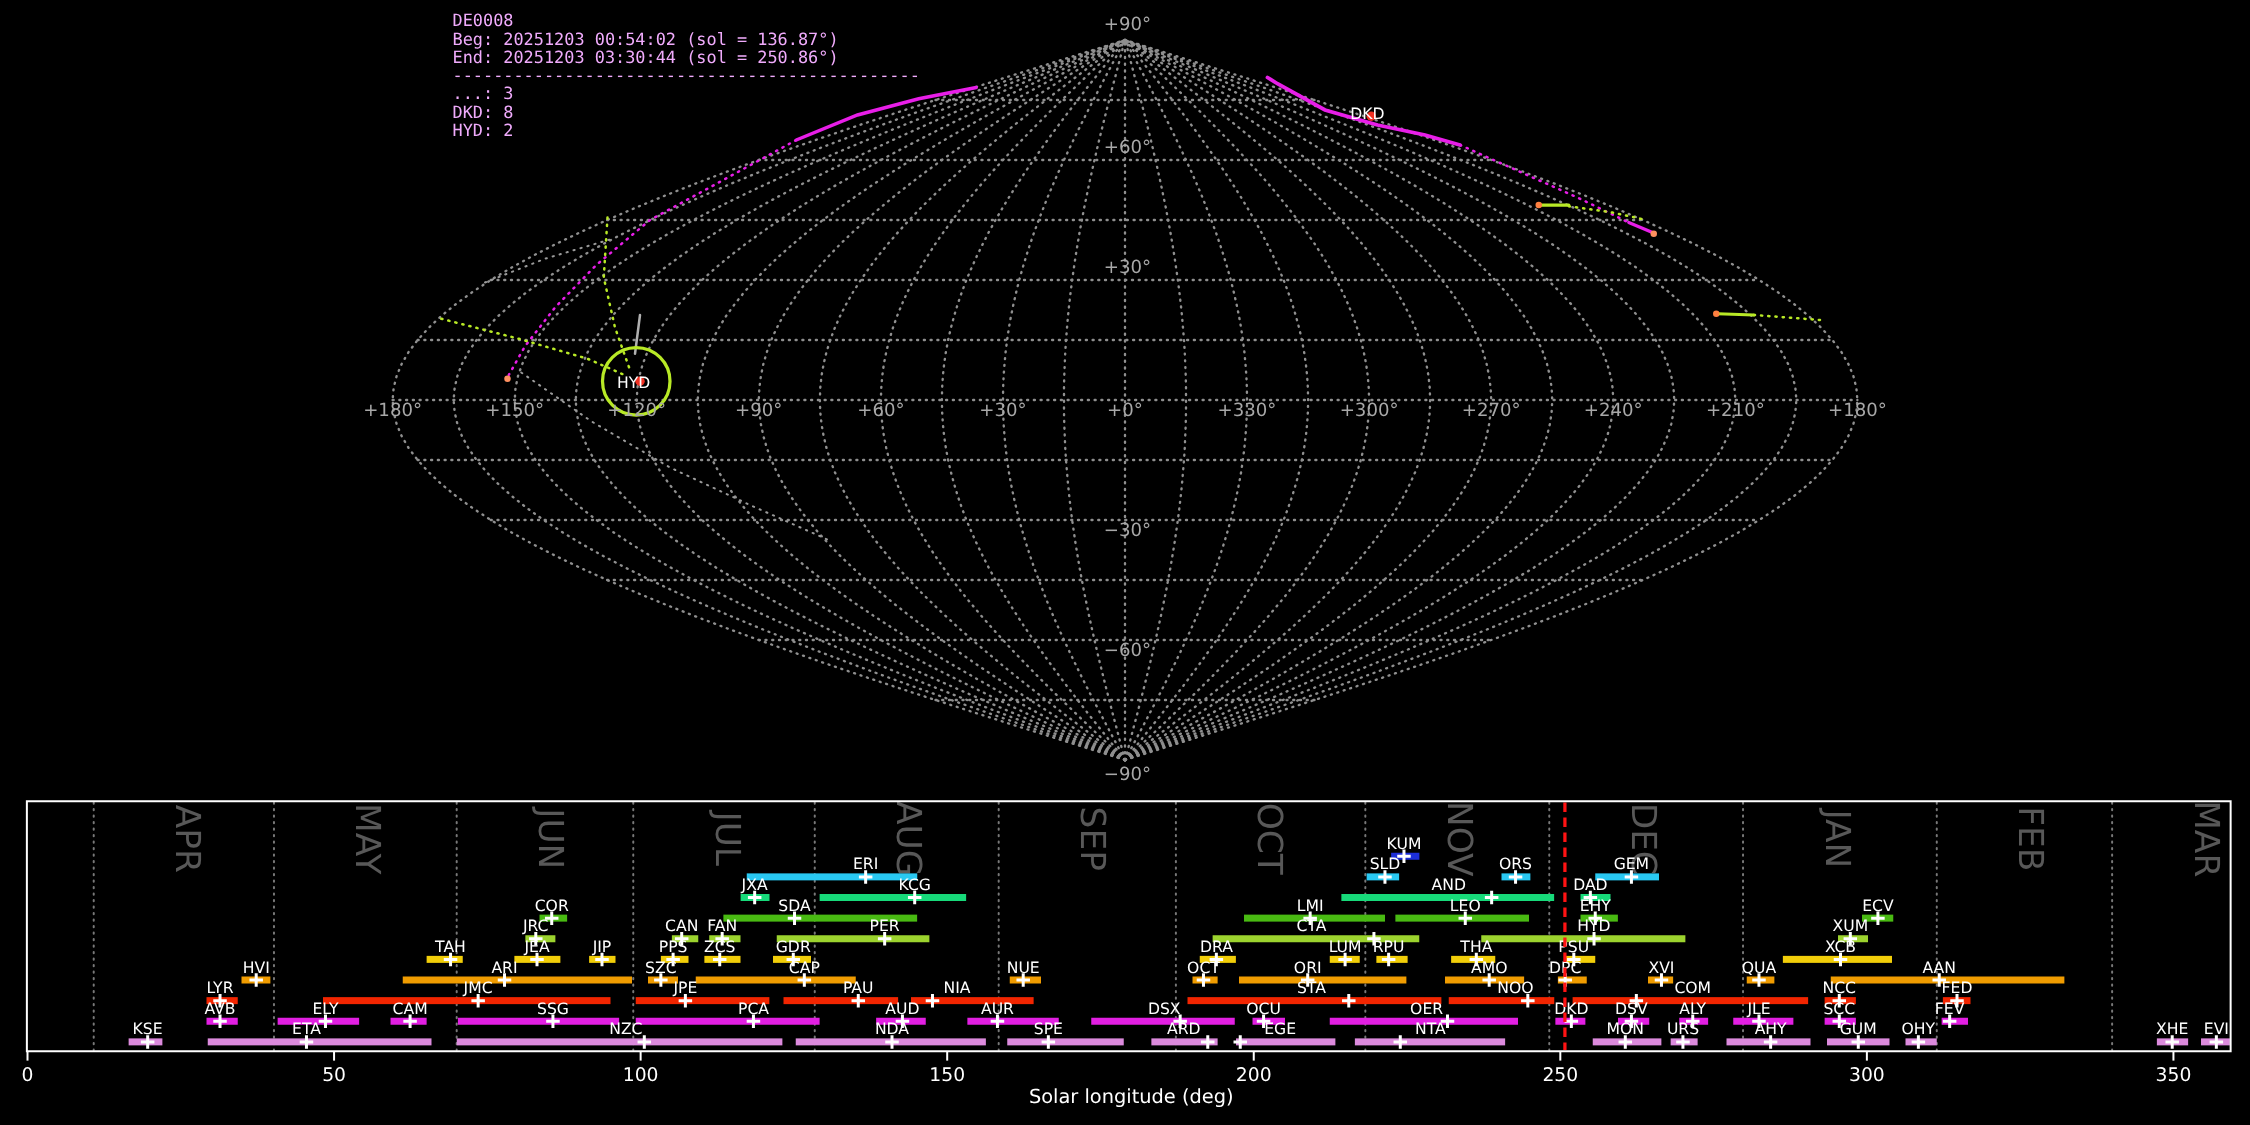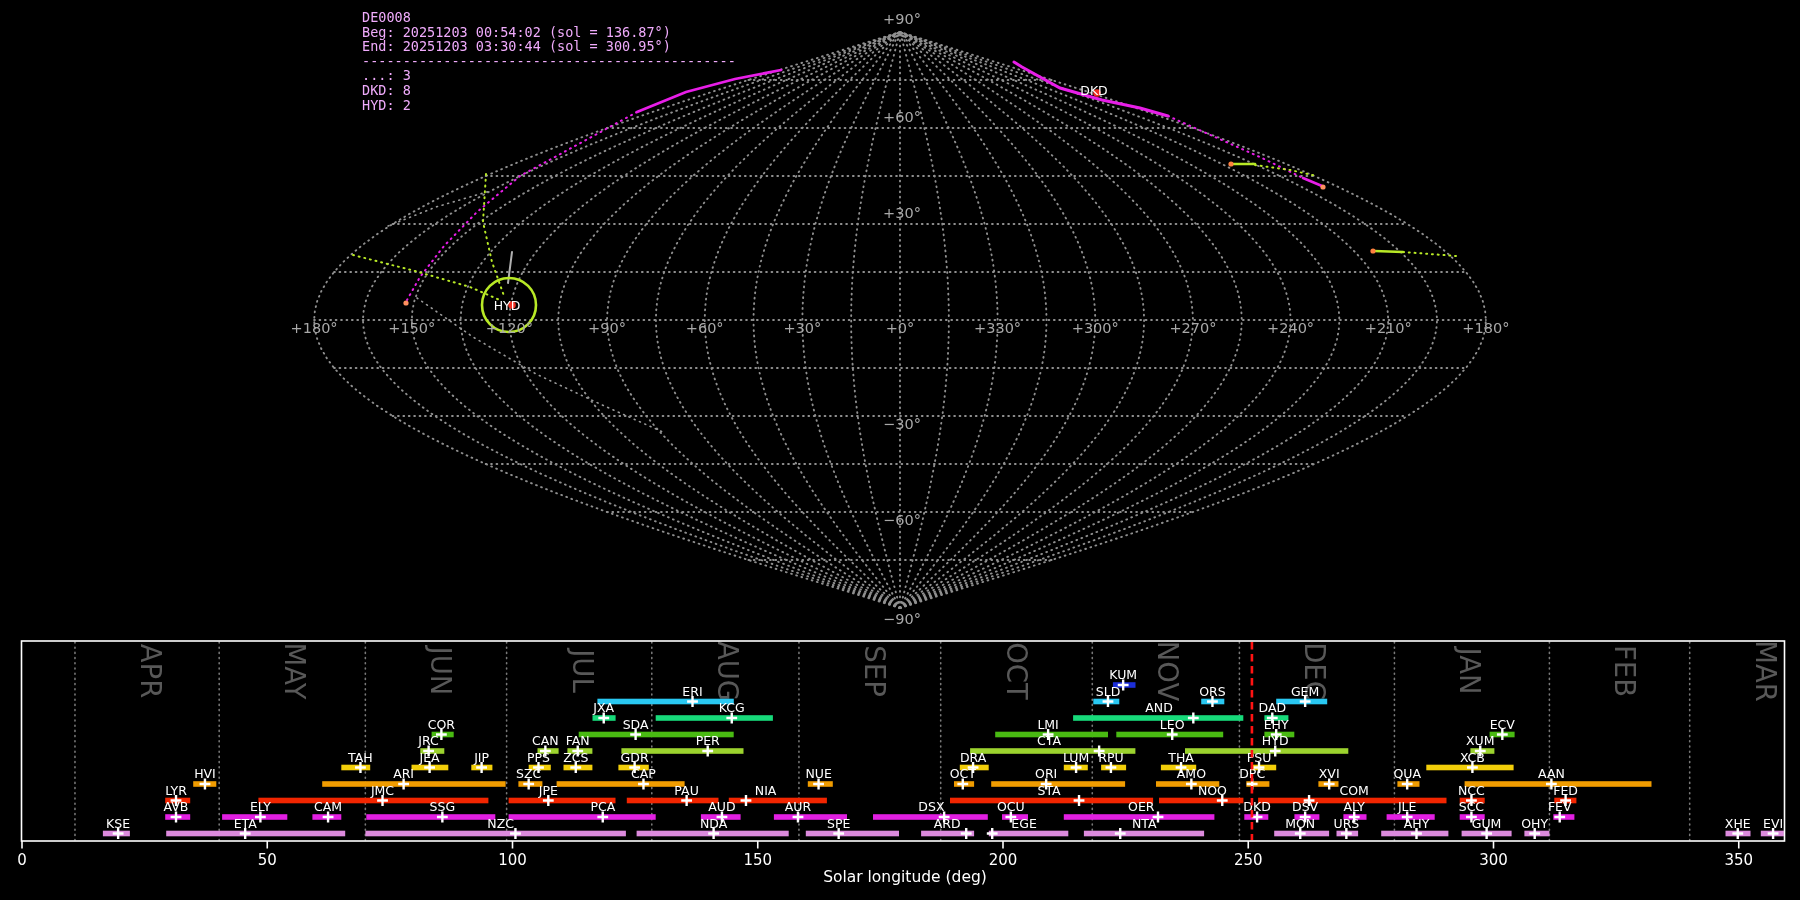--- a/index.html
+++ b/index.html
@@ -411,14 +411,14 @@
         <text x="1003" y="864.5" fill="#ffffff" font-size="15" text-anchor="middle">200</text>
         <line x1="1248.25" x2="1248.25" y1="841" y2="848.5" stroke="#ffffff" stroke-width="1.6"></line>
         <text x="1248.25" y="864.5" fill="#ffffff" font-size="15" text-anchor="middle">250</text>
         <line x1="1493.5" x2="1493.5" y1="841" y2="848.5" stroke="#ffffff" stroke-width="1.6"></line>
         <text x="1493.5" y="864.5" fill="#ffffff" font-size="15" text-anchor="middle">300</text>
         <line x1="1738.75" x2="1738.75" y1="841" y2="848.5" stroke="#ffffff" stroke-width="1.6"></line>
         <text x="1738.75" y="864.5" fill="#ffffff" font-size="15" text-anchor="middle">350</text>
       </g>
     <text id="axis-title" x="905" y="882" text-anchor="middle" fill="#ffffff" font-size="15.5">Solar longitude (deg)</text>
   </svg>
-  <div id="info-panel"><div>DE0008</div><div>Beg: 20251203 00:54:02 (sol = 136.87°)</div><div>End: 20251203 03:30:44 (sol = 300.95°)</div><div>----------------------------------------------</div><div>...: 3</div><div>DKD: 8</div><div>HYD: 2</div></div>
+  <div id="info-panel"><div>DE0008</div><div>Beg: 20251203 00:54:02 (sol = 136.87°)</div><div>End: 20251203 03:30:44 (sol = 250.86°)</div><div>----------------------------------------------</div><div>...: 3</div><div>DKD: 8</div><div>HYD: 2</div></div>
 </div>
 
 </body></html>

